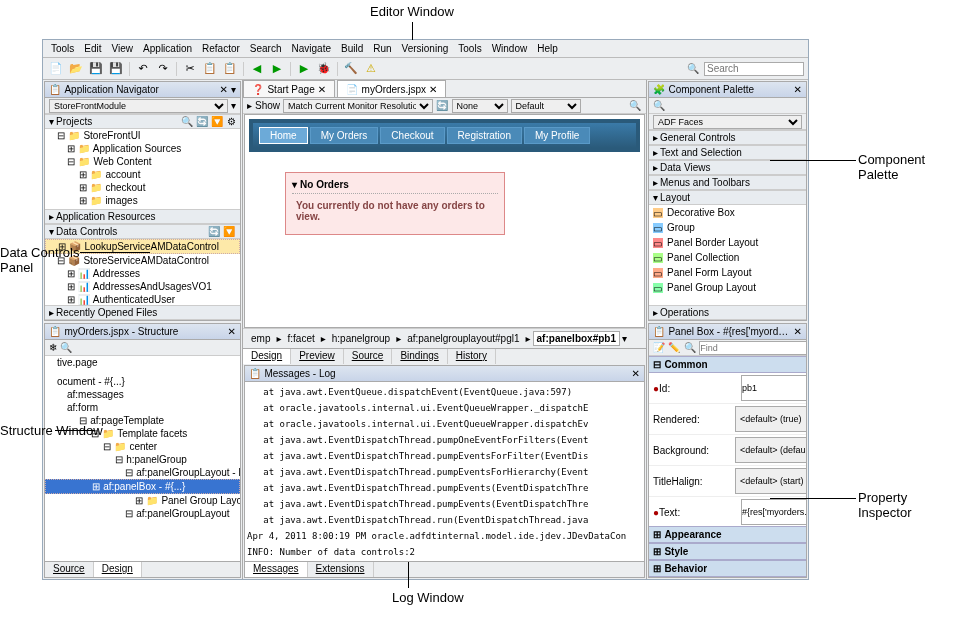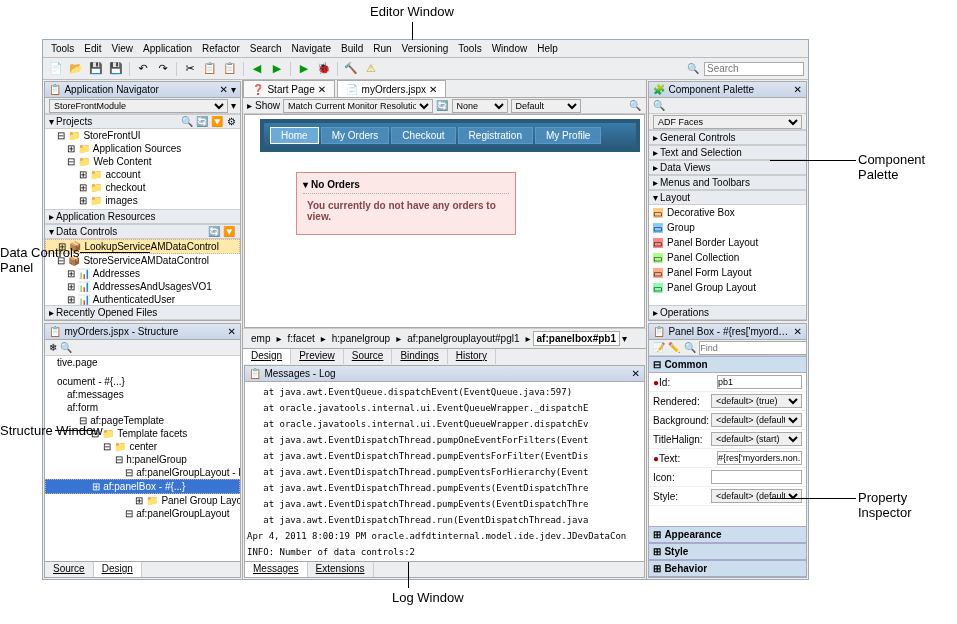--- a/index.html
+++ b/index.html
@@ -30,21 +30,21 @@
 .tree-item.ind1 { padding-left: 22px; }
 .tree-item.ind2 { padding-left: 34px; }
 .tree-item.ind3 { padding-left: 46px; }
 .tree-item.ind4 { padding-left: 58px; }
 .tree-item.ind5 { padding-left: 70px; }
 .section-hdr { background: #e8ecf0; padding: 1px 4px; border-top: 1px solid #ccc; border-bottom: 1px solid #ccc; display: flex; align-items: center; gap: 2px; font-size: 10px; }
 .editor-tabs { display: flex; background: #eceef0; border-bottom: 1px solid #aaa; height: 18px; }
 .editor-tab { padding: 2px 8px; border: 1px solid #aaa; border-bottom: none; margin-right: 2px; background: #f8f8f8; display: flex; align-items: center; gap: 3px; font-size: 10px; }
 .editor-tab.active { background: #fff; }
 .editor-content { flex: 1; background: #fff; position: relative; border: 1px solid #aaa; margin: 0 1px; overflow: hidden; }
-.designer { position: relative; width: 100%; height: 220px; padding-left: 11px; }
+.designer { position: relative; width: 100%; height: 220px; }
 .page-nav { background: #2a5a7a; padding: 4px; margin: 4px; }
 .page-tabs { display: flex; gap: 2px; padding: 4px 6px; background: linear-gradient(#3a7aa8,#2a5a7a); }
 .page-tab { padding: 2px 10px; background: #4a8ab8; color: #fff; font-size: 10px; border: 1px solid #5a9ac8; }
 .page-tab.active { background: #6caad8; border-color:#fff; }
 .order-box { margin: 20px 40px; border: 1px solid #d88; background: #fde8e8; padding: 6px; width: 220px; }
 .order-box .hdr { font-weight: bold; padding-bottom: 3px; border-bottom: 1px dotted #aaa; display:flex; align-items:center; gap:3px; }
 .order-box .msg { padding: 6px 4px; font-weight: bold; color: #864545; }
 .breadcrumb { background: #eceef0; padding: 2px 4px; border-top: 1px solid #ccc; font-size: 10px; display: flex; align-items: center; gap: 2px; }
 .bc-item { padding: 1px 3px; border: 1px solid transparent; }
 .bc-item.active { background: #fff; border: 1px solid #aaa; font-weight:bold; }
@@ -53,21 +53,21 @@
 .view-tab.active { background: #fff; }
 .log-panel { flex: 1; }
 .log-body { font-family: monospace; font-size: 9px; padding: 2px; overflow: hidden; white-space: pre; line-height: 16px; }
 .palette-list { overflow: hidden; }
 .palette-item { padding: 2px 4px; display: flex; align-items: center; gap: 4px; font-size: 10px; }
 .palette-item .icon { width: 10px; height: 10px; display: inline-block; }
 .prop-grid { }
 .prop-row { display: flex; padding: 2px 4px; border-bottom: 1px solid #eee; align-items: center; }
 .prop-row .label { width: 58px; font-size: 10px; }
 .prop-row .val { flex: 1; }
-.prop-row select,.prop-row input { width: 100%; font-size: 9px; height: 14px; border: 1px solid #aaa; }
+.prop-row select,.prop-row input { width: 100%; font-size: 9px; height: 26px; border: 1px solid #aaa; margin-left: 24px; }
 .prop-cat { background: #cde; padding: 2px 4px; font-weight: bold; font-size: 10px; display: flex; align-items: center; gap: 3px; border-top:1px solid #aac; border-bottom:1px solid #aac; }
 .dropdown-small { font-size:9px; height:14px; border:1px solid #aaa; }
 .red-dot{color:#a00;font-weight:bold;}
 </style>
 </head>
 <body>
 
 <div class="annotation" style="left:370px;top:4px;">Editor Window</div>
 <div class="arrow arrow-v" style="left:412px;top:22px;height:18px;"></div>
 

